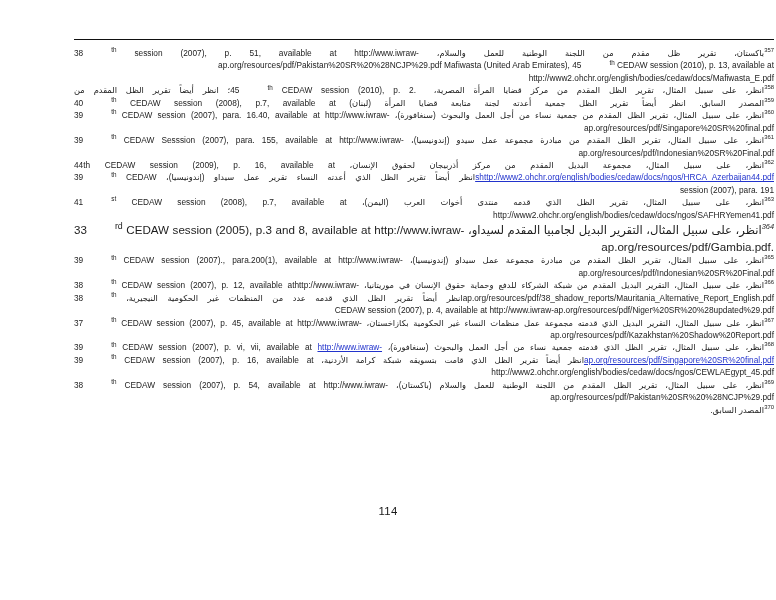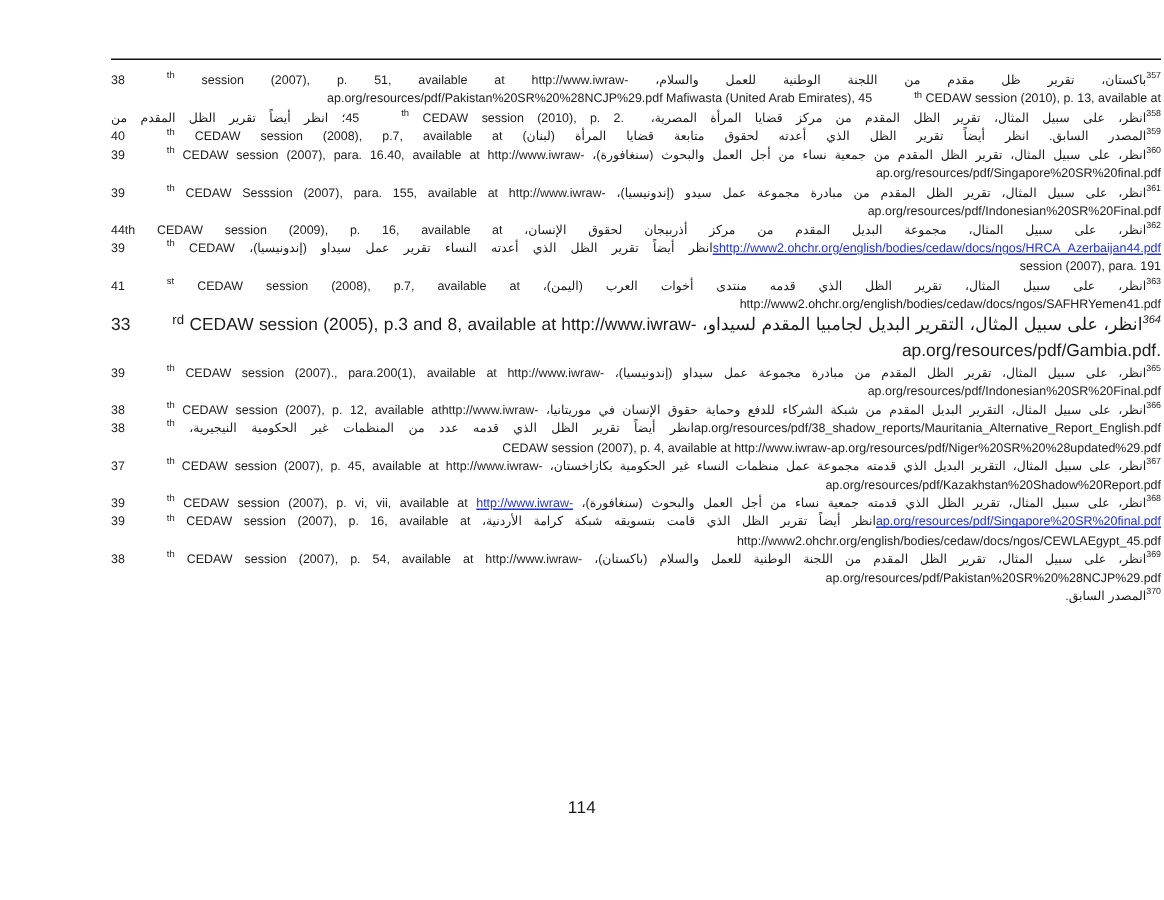--- a/index.html
+++ b/index.html
@@ -91,44 +91,45 @@
     margin: 0 0 0.4px 0;
     color: #1c1c1c;
     word-break: break-all;
   }
   .cont.big {
     font-size: 11.6px;
     line-height: 15.4px;
   }
   .page-number {
     position: absolute;
-    top: 533px;
+    top: 505px;
     left: 0;
     width: 776px;
     text-align: center;
     font-size: 11.4px;
     color: #1a1a1a;
     letter-spacing: 0.3px;
   }
 </style>
 </head>
 <body>
 
 <div class="page">
 
   <div class="footnote-rule"></div>
 
   <div class="notes">
 
     <p class="note"><span class="fnum">357</span><span>باكستان، تقرير ظل مقدم من اللجنة الوطنية للعمل والسلام، </span><span class="lat"><span>38</span><span class="ord">th</span><span> session (2007), p. 51, available at http://www.iwraw-</span></span></p>
     <p class="cont"><span>ap.org/resources/pdf/Pakistan%20SR%20%28NCJP%29.pdf  Mafiwasta (United Arab Emirates), 45</span><span class="ord">th</span><span> CEDAW session (2010), p. 13, available at</span></p>
+    <p class="cont">http://www2.ohchr.org/english/bodies/cedaw/docs/Mafiwasta_E.pdf</p>
 
     <p class="note"><span class="fnum">358</span><span>انظر، على سبيل المثال، تقرير الظل المقدم من مركز قضايا المرأة المصرية، </span><span class="lat"><span>45</span><span class="ord">th</span><span> CEDAW session (2010), p. 2. </span></span><span>؛ انظر أيضاً تقرير الظل المقدم من</span></p>
 
-    <p class="note"><span class="fnum">359</span><span>المصدر السابق. انظر أيضاً تقرير الظل الذي أعدته لحقوق متابعة قضايا المرأة (لبنان) </span><span class="lat"><span>40</span><span class="ord">th</span><span> CEDAW session (2008), p.7, available at</span></span></p>
+    <p class="note"><span class="fnum">359</span><span>المصدر السابق. انظر أيضاً تقرير الظل جمعية أعدته لجنة متابعة قضايا المرأة (لبنان) </span><span class="lat"><span>40</span><span class="ord">th</span><span> CEDAW session (2008), p.7, available at</span></span></p>
 
     <p class="note"><span class="fnum">360</span><span>انظر، على سبيل المثال، تقرير الظل المقدم من جمعية نساء من أجل العمل والبحوث (سنغافورة)، </span><span class="lat"><span>39</span><span class="ord">th</span><span> CEDAW session (2007), para. 16.40, available at http://www.iwraw-</span></span></p>
     <p class="cont">ap.org/resources/pdf/Singapore%20SR%20final.pdf</p>
 
     <p class="note"><span class="fnum">361</span><span>انظر، على سبيل المثال، تقرير الظل المقدم من مبادرة مجموعة عمل سيدو (إندونيسيا)، </span><span class="lat"><span>39</span><span class="ord">th</span><span> CEDAW Sesssion (2007), para. 155, available at http://www.iwraw-</span></span></p>
     <p class="cont">ap.org/resources/pdf/Indonesian%20SR%20Final.pdf</p>
 
     <p class="note"><span class="fnum">362</span><span>انظر، على سبيل المثال، مجموعة البديل المقدم من مركز أذربيجان لحقوق الإنسان، </span><span class="lat">44th CEDAW session (2009), p. 16, available at</span></p>
 
     <p class="note"><a class="link" href="#">shttp://www2.ohchr.org/english/bodies/cedaw/docs/ngos/HRCA_Azerbaijan44.pdf</a><span>انظر أيضاً تقرير الظل الذي أعدته النساء تقرير عمل سيداو (إندونيسيا)، </span><span class="lat"><span>39</span><span class="ord">th</span><span> CEDAW</span></span></p>

